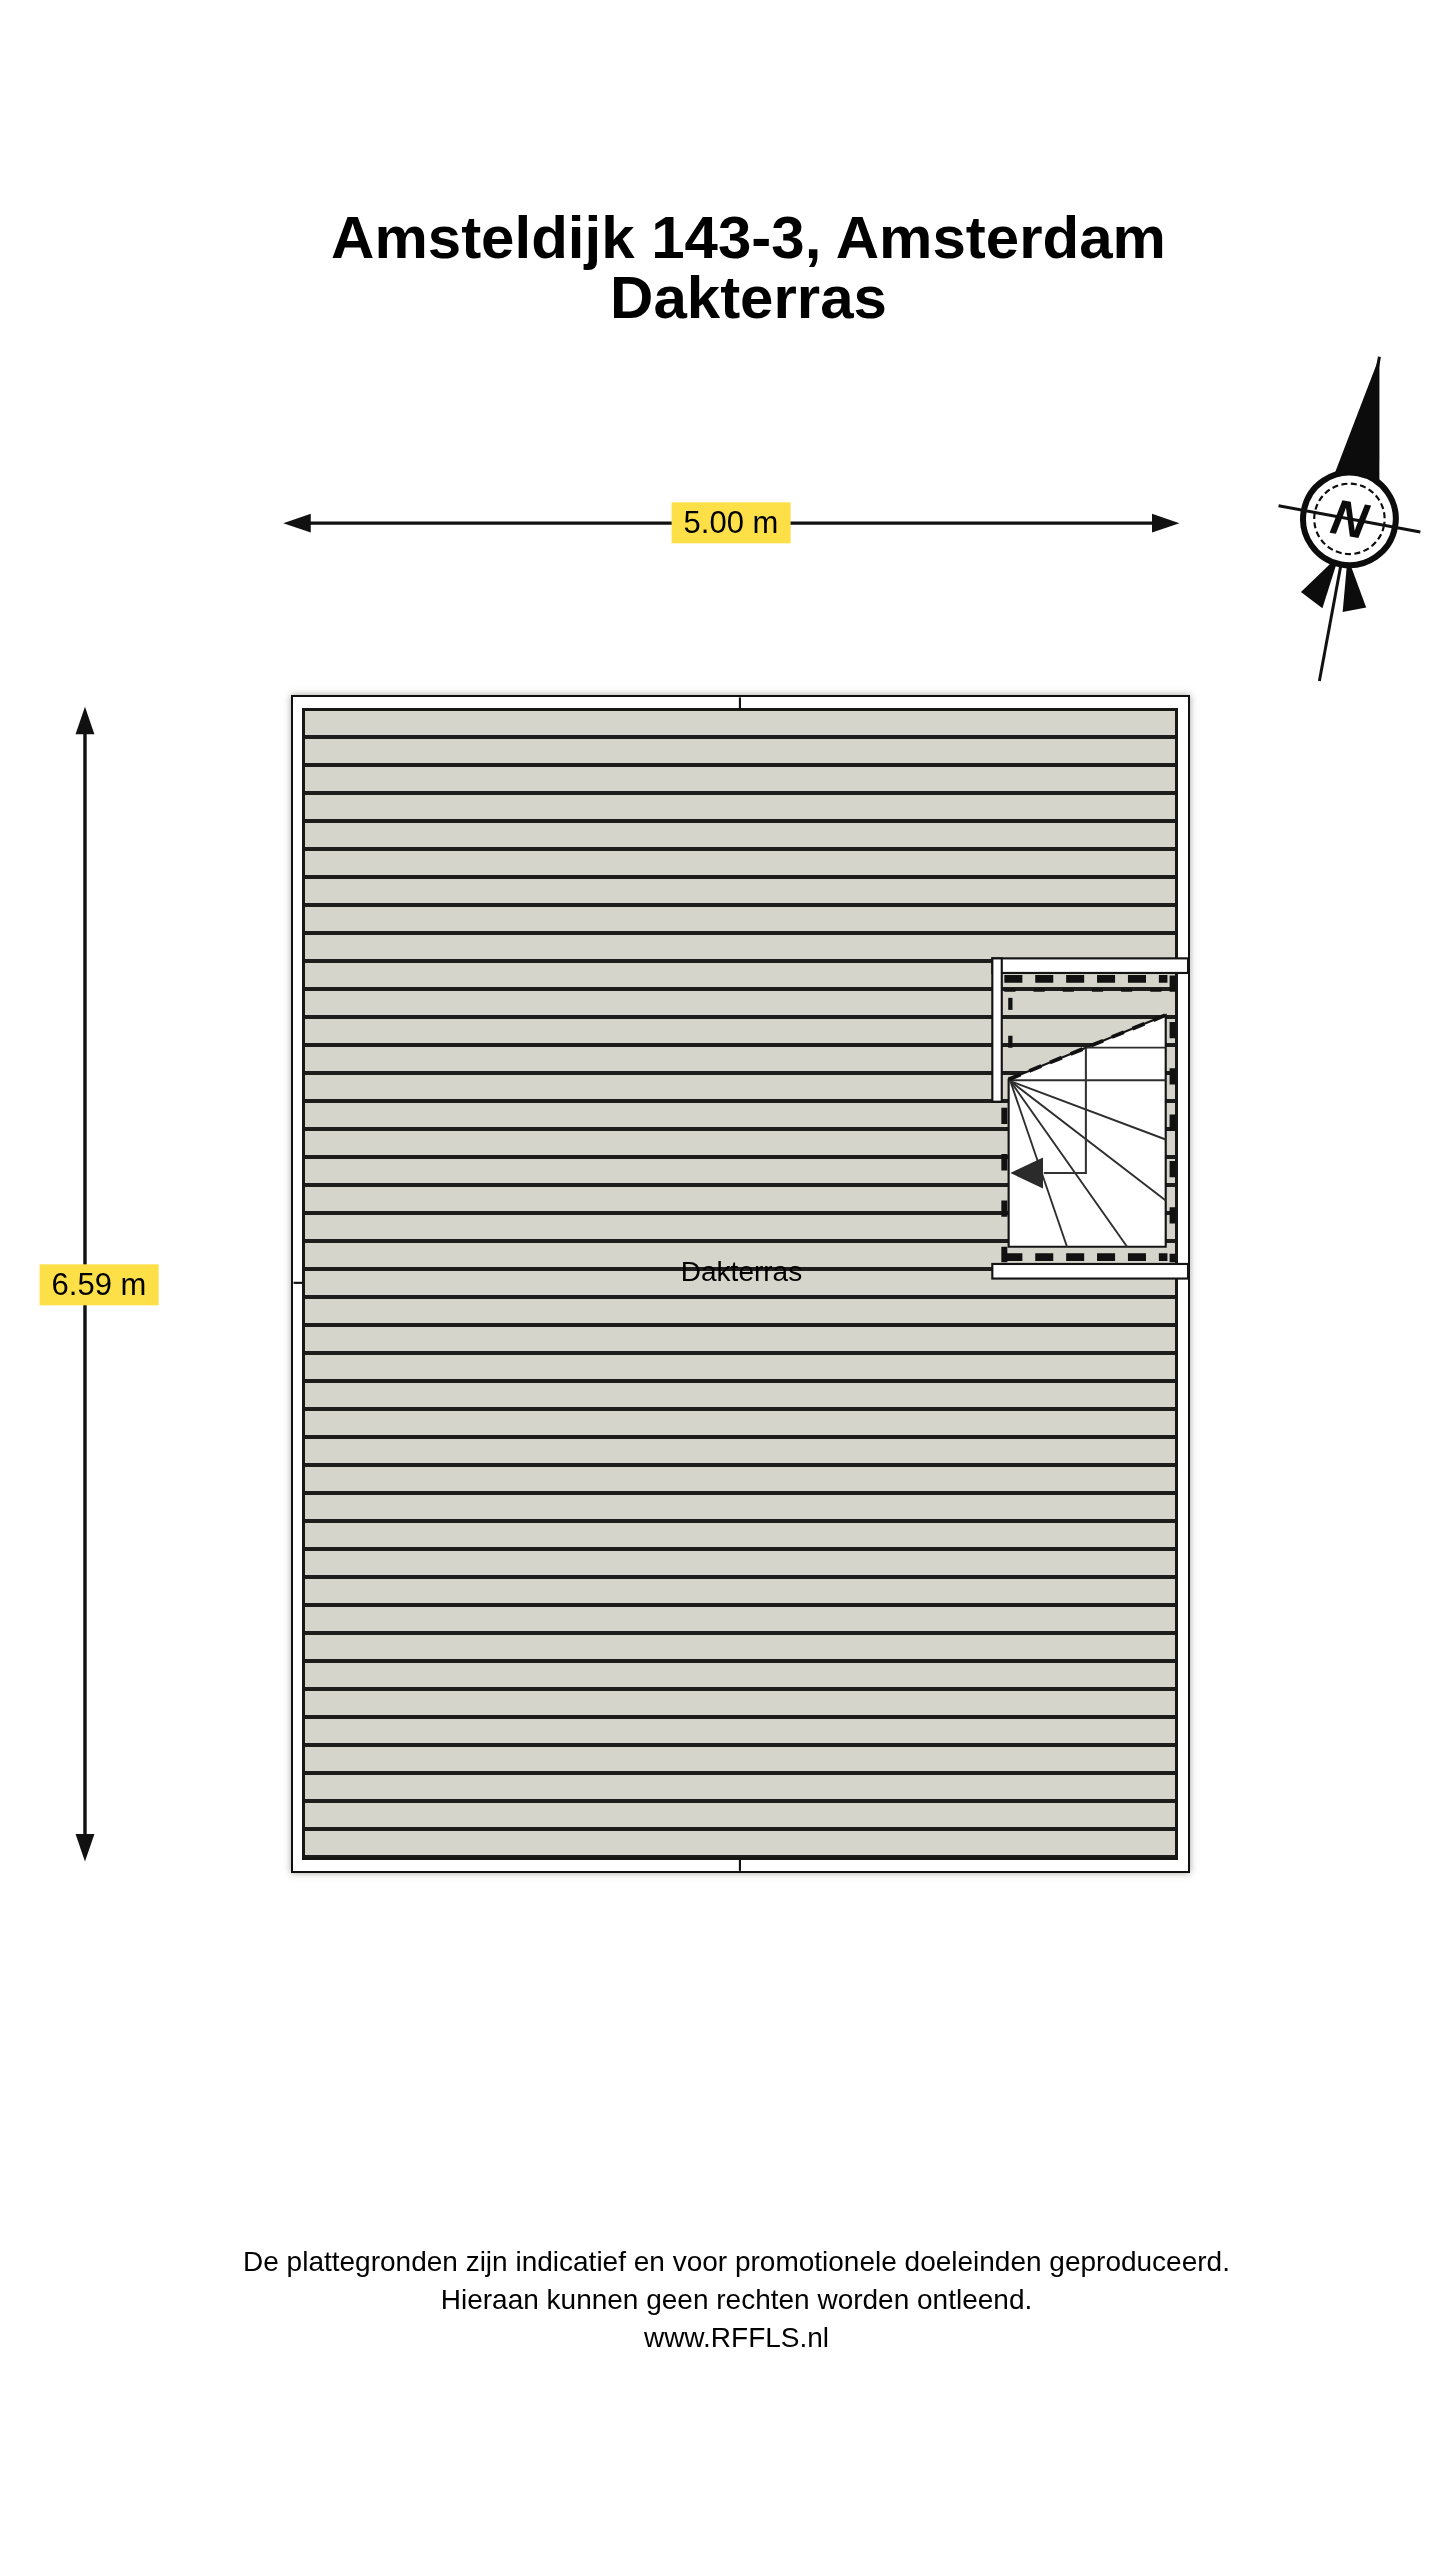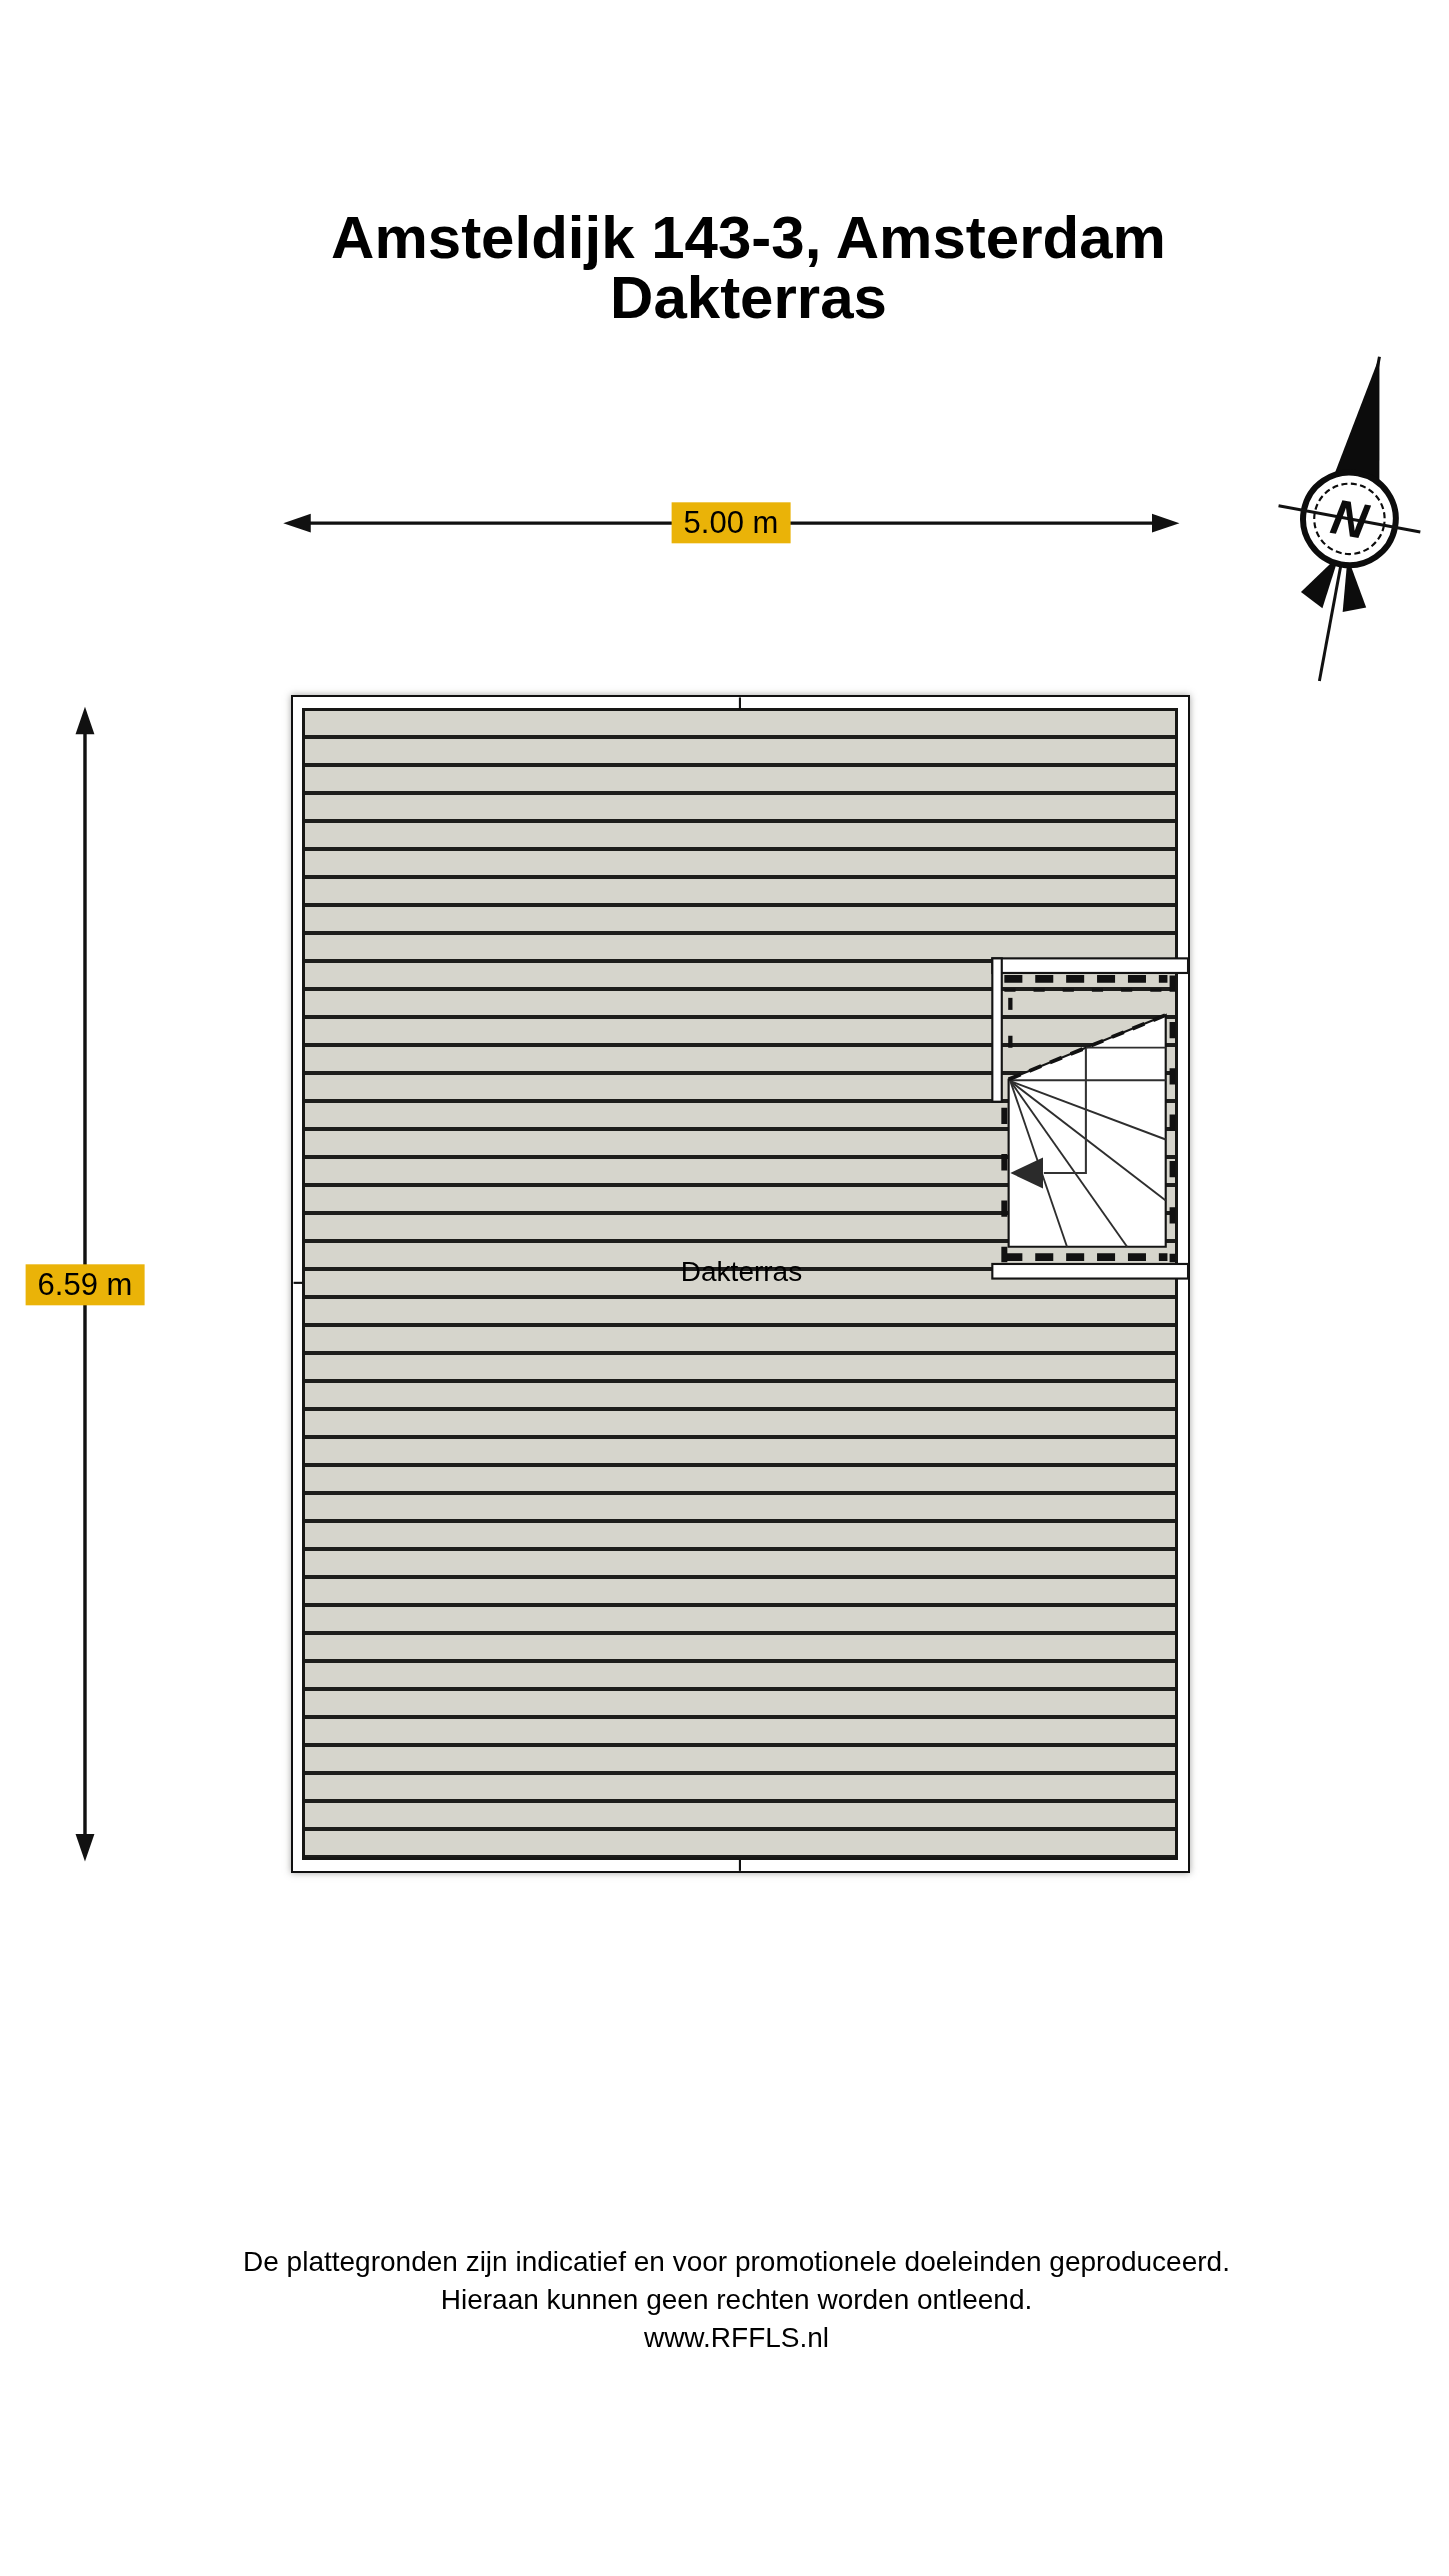--- a/index.html
+++ b/index.html
@@ -40,29 +40,29 @@
     background-color:var(--deck);
     background-image:repeating-linear-gradient(180deg,
       var(--deck) 0px, var(--deck) 24px,
       var(--line) 24px, var(--line) 28px);
   }
 
   svg.overlay{left:0;top:0;width:1449px;height:2576px;pointer-events:none;}
 
   
   .dim-label{
-    background:#eab308;
+    background:#fde047;
     font-size:31px;
     line-height:31px;
     padding:5.2px 12px;
     white-space:nowrap;
     transform:translate(-50%,-50%);
   }
   .dim-h{left:731px;top:523px;}
-  .dim-v{left:85px;top:1285px;text-align:center;}
+  .dim-v{left:99px;top:1285px;text-align:center;}
 
   
   .room-label{
     left:398px;top:1252px;width:687px;
     text-align:center;
     font-size:28px;
     line-height:39px;
   }
 
   

